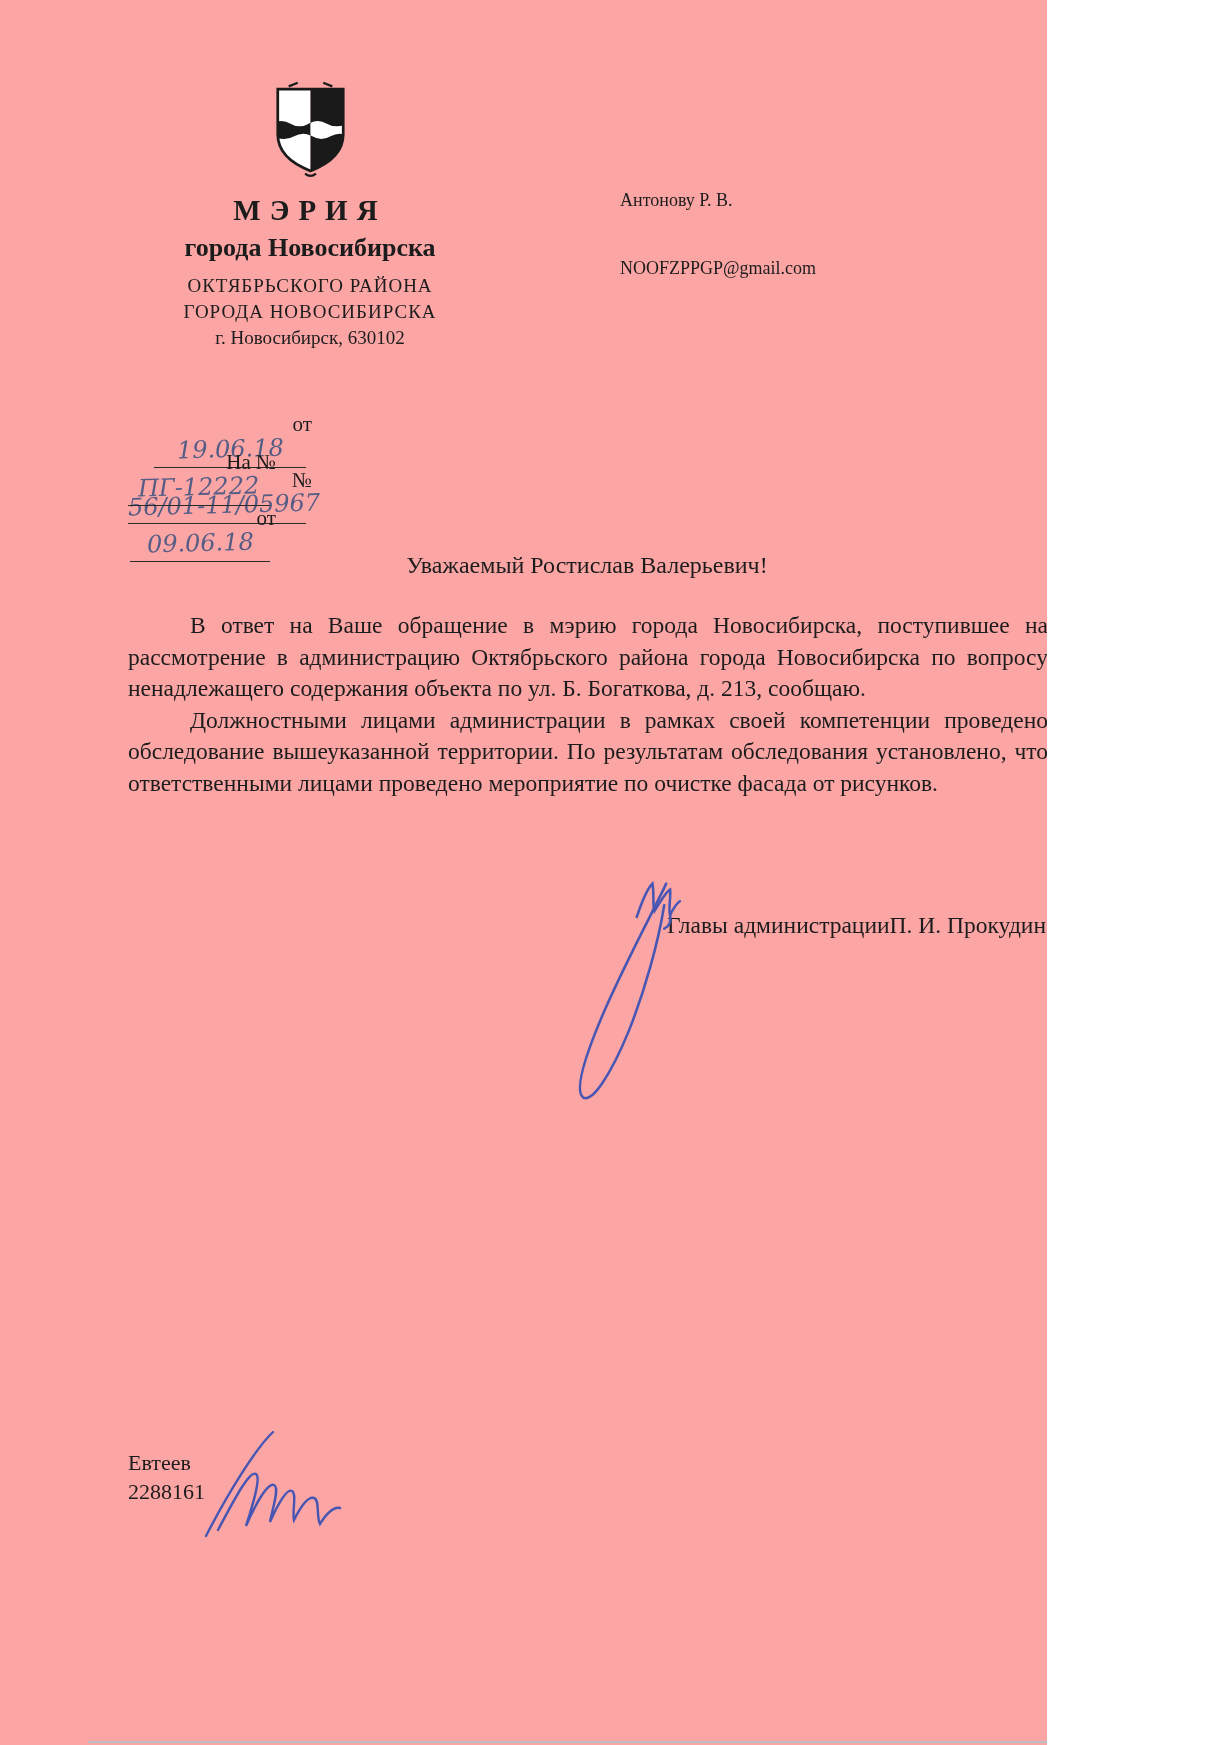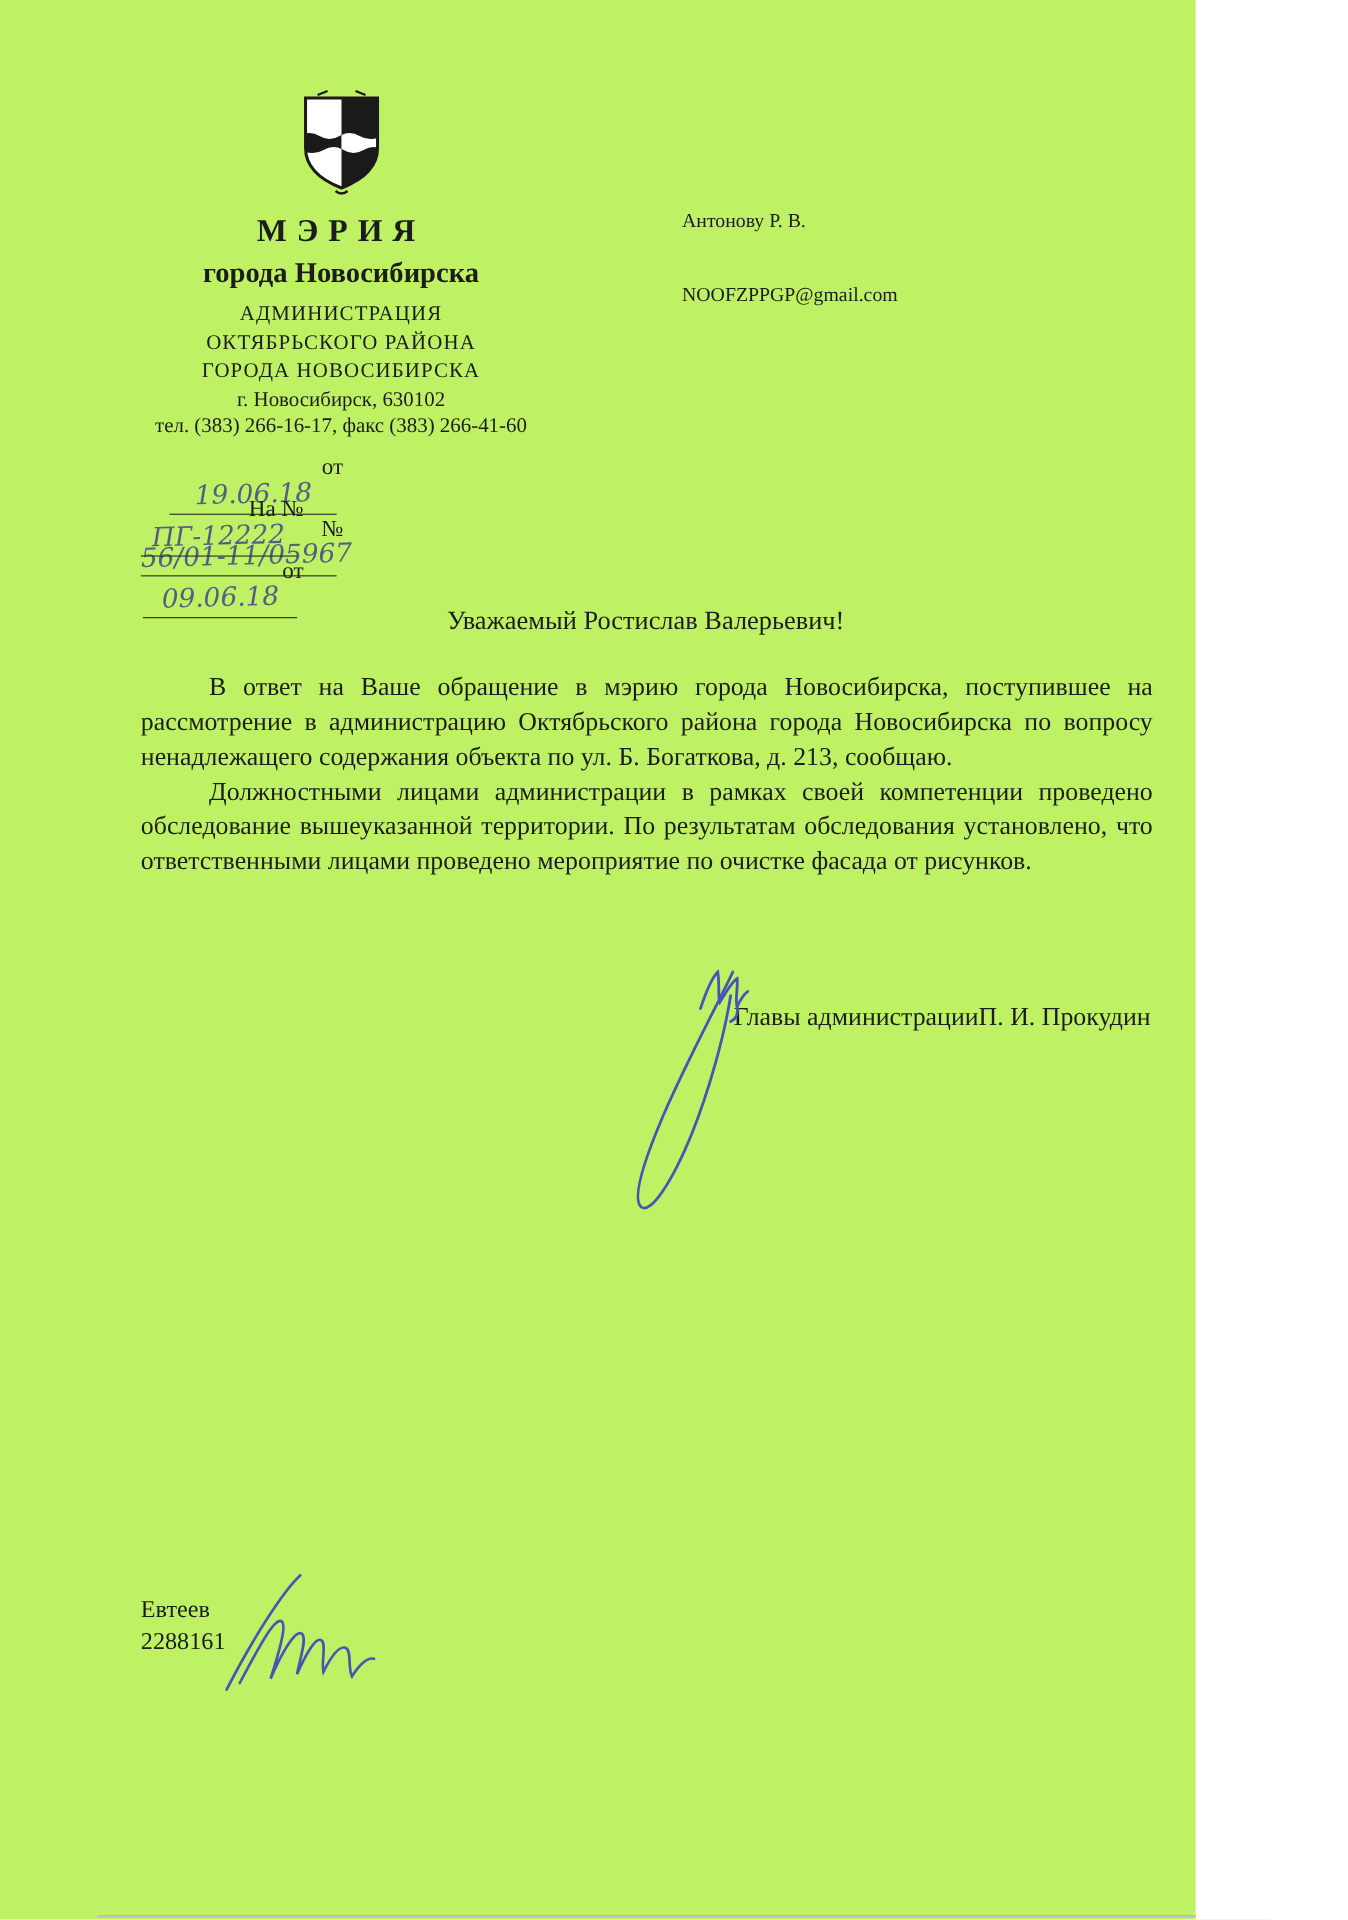--- a/index.html
+++ b/index.html
@@ -1,24 +1,23 @@
 <!DOCTYPE html>
 <html><head>
 <meta charset="utf-8">
 <style>
   html, body { margin: 0; padding: 0; background: #ffffff; }
   .page {
     position: relative;
     width: 1047px;
     height: 1745px;
-    background: #bef264;
+    background: #fca5a5;
     font-family: "Liberation Serif", serif;
     color: #1c1c1c;
     overflow: hidden;
-    padding-left: 40px;
   }
 
   
   .letterhead {
     position: absolute;
     left: 100px;
     top: 80px;
     width: 420px;
     text-align: center;
   }
@@ -152,25 +151,23 @@
             <path d="M8,48 Q18,42 28,48 T48,48 T68,48 T92,48 L92,62 Q82,56 72,62 T52,62 T32,62 T8,62 Z" fill="#ffffff"></path>
           </g>
         </g>
         <path d="M14,10 H86 V60 Q86,86 50,100 Q14,86 14,60 Z" fill="none" stroke="#1a1a1a" stroke-width="3"></path>
         <path d="M26,7 l10,-4 M74,7 l-10,-4" stroke="#1a1a1a" stroke-width="2.4" fill="none"></path>
         <path d="M44,103 q6,5 12,0" stroke="#1a1a1a" stroke-width="2.4" fill="none"></path>
       </svg>
     </div>
     <div class="org-main">МЭРИЯ</div>
     <div class="org-city">города Новосибирска</div>
-    <div class="org-sub">АДМИНИСТРАЦИЯ</div>
     <div class="org-sub">ОКТЯБРЬСКОГО РАЙОНА</div>
     <div class="org-sub">ГОРОДА НОВОСИБИРСКА</div>
     <div class="addr" style="margin-top:1px">г. Новосибирск, 630102</div>
-    <div class="addr-tel">тел. (383) 266-16-17, факс (383) 266-41-60</div>
   </div>
 
   <div class="ref-row" style="top:412px">
     <span class="lbl">от</span>
     <span class="blank" style="width:152px"><span class="hw">19.06.18</span></span>
     <span class="lbl">№</span>
     <span class="blank" style="width:178px"><span class="hw">56/01-11/05967</span></span>
   </div>
 
   <div class="ref-row" style="top:450px">

